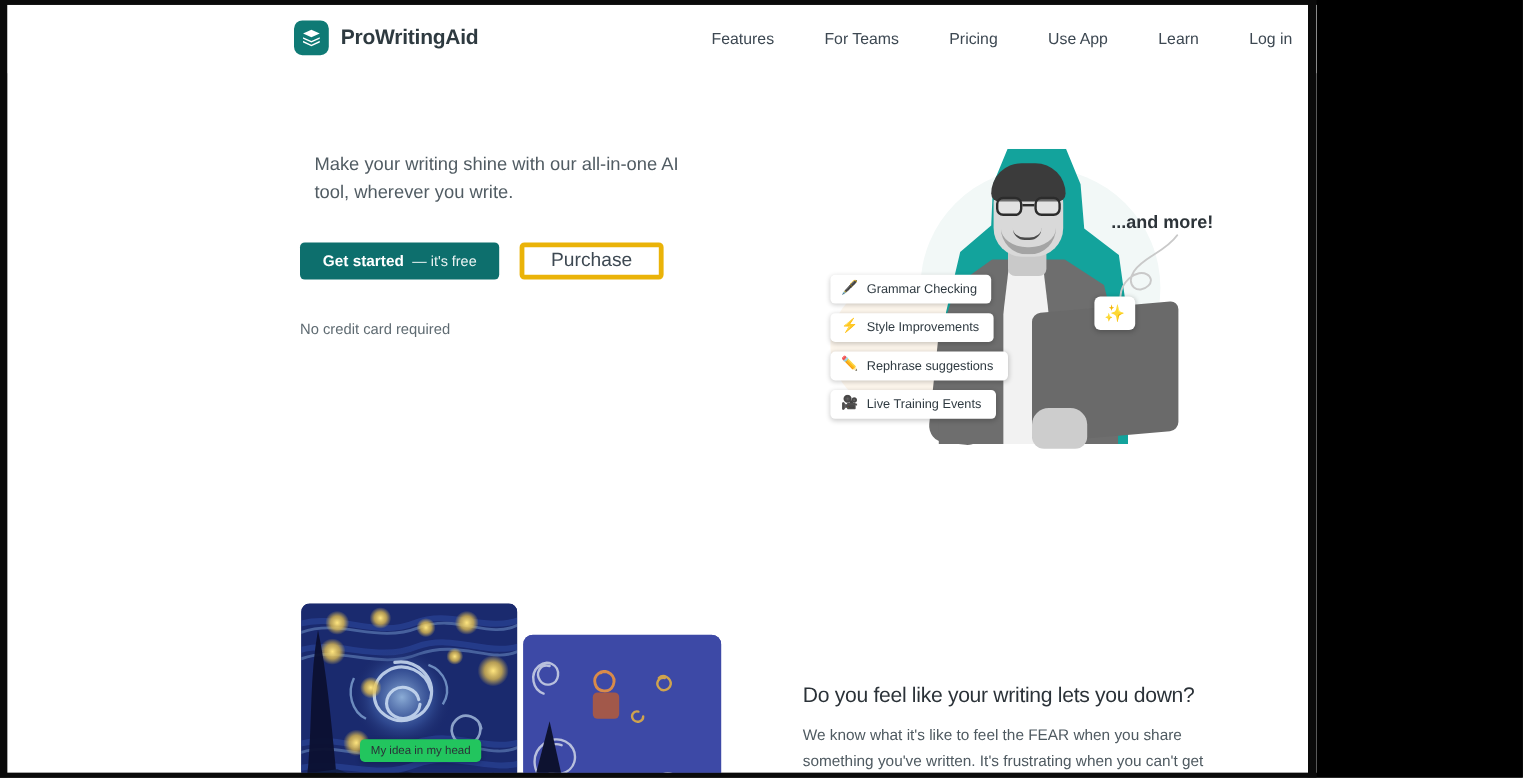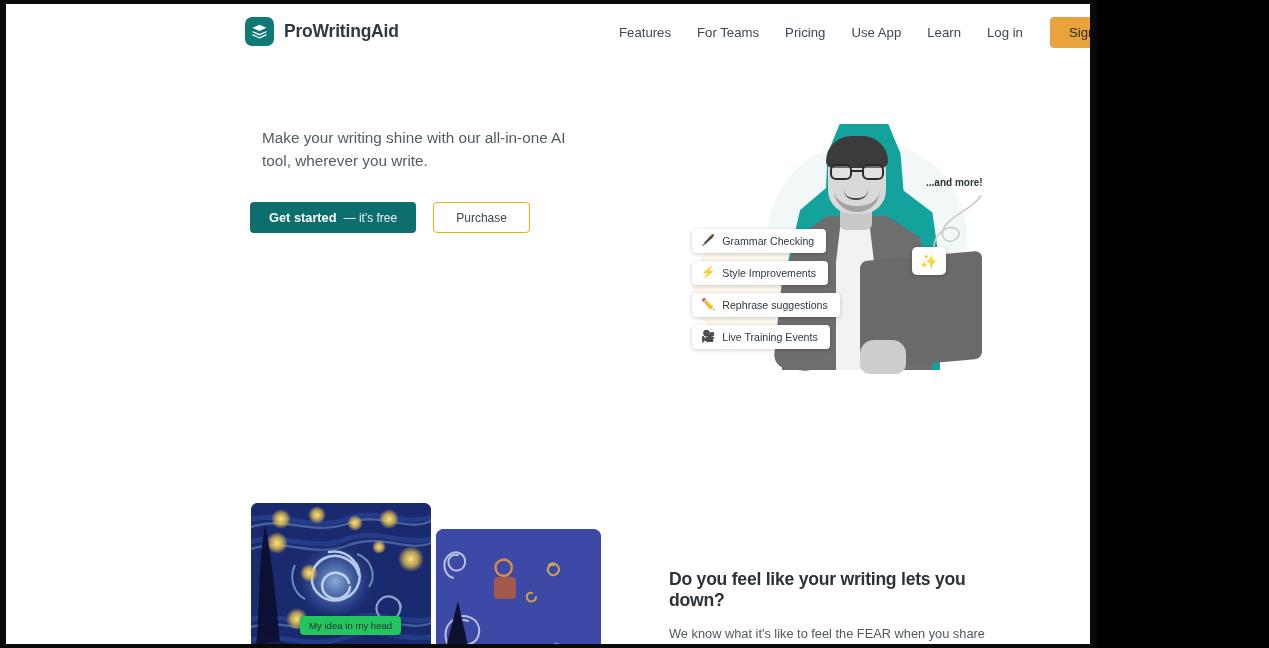--- a/index.html
+++ b/index.html
@@ -66,23 +66,23 @@
     width: 29px; height: 29px;
     border-radius: 7px;
     background: #0f7a75;
     display: flex; align-items: center; justify-content: center;
   }
   .brand-name {
     font-size: 17.5px; font-weight: bold; color: #2e3a40;
     letter-spacing: -0.2px;
   }
   .nav {
-    position: absolute; left: 606px; top: 0;
+    position: absolute; left: 580px; top: 0;
     height: 57px;
-    display: flex; align-items: center; gap: 0px;
+    display: flex; align-items: center; gap: 16px;
   }
   .nav a {
     font-size: 13.2px; color: #3d4852;
     text-decoration: none;
     padding: 6px 13px;
     white-space: nowrap;
     cursor: pointer;
   }
   .nav a:first-child { padding-left: 7px; }
   .signup-btn {
@@ -114,23 +114,23 @@
     border: none; border-radius: 4px;
     padding: 0 19px; height: 31px;
     font-size: 12.8px; font-family: "Liberation Sans", sans-serif;
     display: flex; align-items: center; gap: 7px;
     cursor: pointer;
   }
   .btn-primary .lead { font-weight: bold; }
   .btn-primary .tail { font-weight: normal; opacity: .92; font-size:12px;}
   .btn-outline {
     background: #ffffff; color: #3d4852;
-    border: 1px solid #eab308; border-radius: 4px;
+    border: 4px solid #eab308; border-radius: 4px;
     padding: 0 22px; height: 31px;
-    font-size: 12px; font-family: "Liberation Sans", sans-serif;
+    font-size: 16px; font-family: "Liberation Sans", sans-serif;
     cursor: pointer;
   }
   .nocard { margin-top: 34px; font-size: 12.3px; color: #5f6b72; }
 
   
   .hero-art {
     position: absolute; left: 668px; top: 100px;
     width: 350px; height: 290px;
   }
   .art-blob {
@@ -242,21 +242,21 @@
     padding: 6px 12px 6px 9px;
     display:flex; align-items:center; gap:7px;
     font-size:10.6px; color:#2e3940;
     white-space:nowrap;
     width: fit-content;
   }
   .chip .emo { font-size:11.5px; line-height:1; }
 
   .andmore {
     position:absolute; left:252px; top:73px;
-    font-size:10px; font-weight:bold; color:#2d3439;
+    font-size:15px; font-weight:bold; color:#2d3439;
     white-space:nowrap;
     z-index: 12;
   }
   .curl {
     position:absolute; left:245px; top:88px;
     width:70px; height:80px; z-index: 11;
   }
   .spark-card {
     position:absolute; left:238px; top:143px;
     width:34px; height:28px;
@@ -291,21 +291,21 @@
     position:absolute; left:185px; top:28px;
     width:165px; height:126px;
     background:#3d49a6;
     border-radius:8px;
     overflow:hidden;
     z-index: 5;
   }
 
   .copy { position:absolute; left:663px; top:68px; width:345px; }
   .copy h2 {
-    font-size:17.6px; font-weight:bold; color:#2b3238;
+    font-size:17.6px; font-weight:normal; color:#2b3238;
     letter-spacing:-0.25px;
   }
   .copy p {
     margin-top:13px;
     font-size:12.8px; line-height:20.5px; color:#4f5a61;
   }
 </style>
 </head>
 <body>
 
@@ -346,20 +346,21 @@
       <p class="hero-sub">Make your writing shine with our all-in-one AI tool, wherever you write.</p>
 
       <div class="cta-row">
         <button class="btn-primary">
           <span class="lead">Get started</span>
           <span class="tail">— it's free</span>
         </button>
         <button class="btn-outline">Purchase</button>
       </div>
 
+      <div class="nocard">No credit card required</div>
     </div>
 
     <div class="hero-art">
       <div class="art-blob"></div>
       <div class="art-blob2"></div>
 
       <div class="laptop-shadow"></div>
 
       <div class="person">
         <div class="silhouette"></div>

